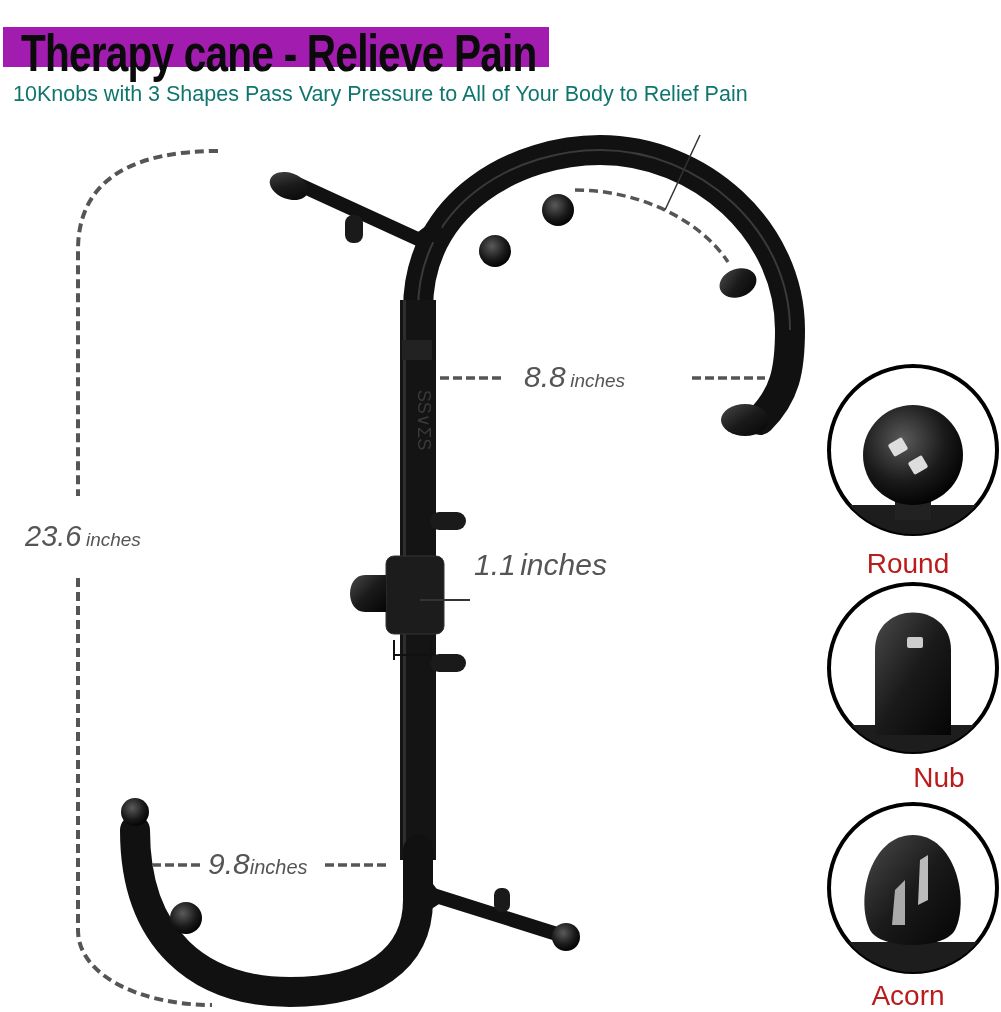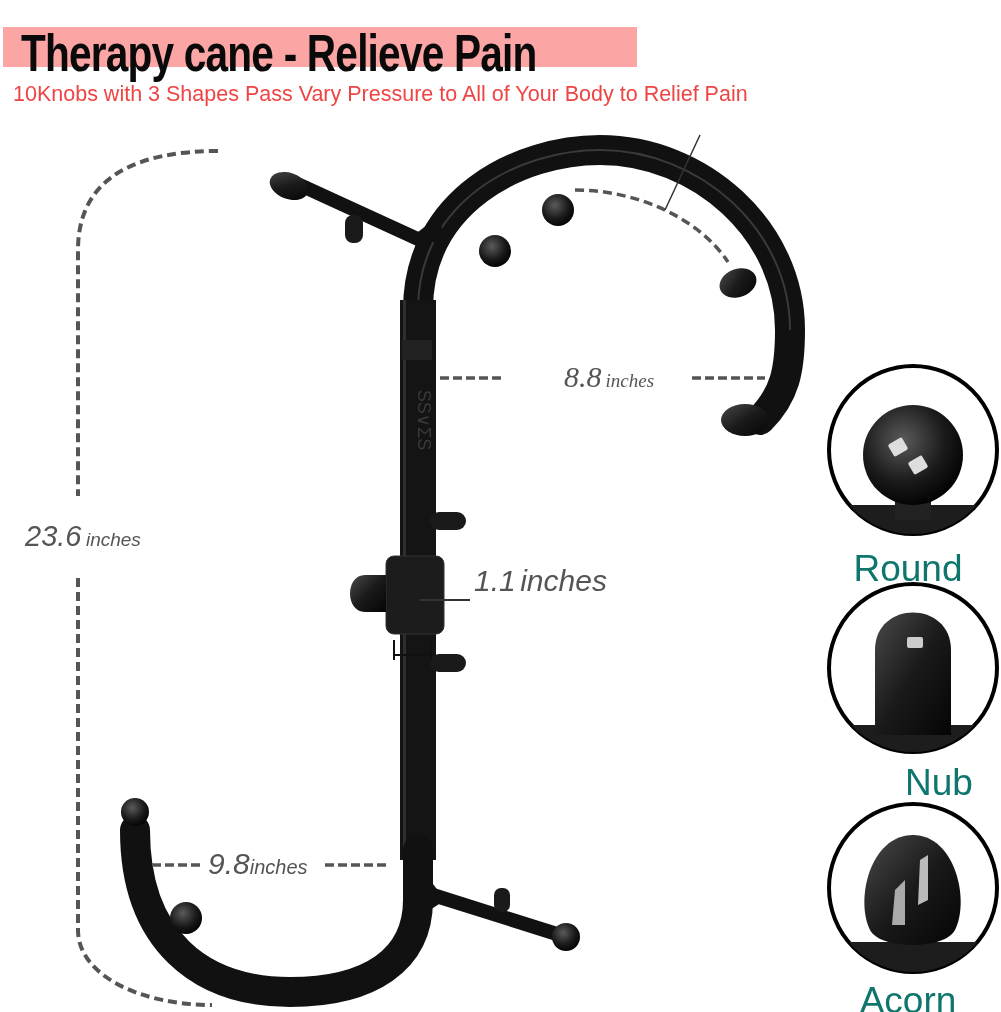--- a/index.html
+++ b/index.html
@@ -1,24 +1,24 @@
 <!DOCTYPE html>
 <html><head>
 <meta charset="utf-8">
 <style>
   html, body { margin:0; padding:0; background:#ffffff; }
   body { width:1001px; height:1012px; position:relative; overflow:hidden; font-family:"Liberation Sans", sans-serif; }
-  .title-bar { position:absolute; left:3px; top:27px; width:634px; height:40px; background:#fca5a5; }
+  .title-bar { position:absolute; left:3px; top:27px; width:546px; height:40px; background:#a21caf; }
   .title { position:absolute; left:18px; top:-4px; font-family:"Liberation Sans", sans-serif; font-weight:bold; font-size:52px; letter-spacing:-1px; color:#0a0a0a; transform:scaleX(0.78); transform-origin:left top; white-space:nowrap; line-height:60px; }
-  .subtitle { position:absolute; left:13px; top:82px; font-size:21.5px; color:#ef4444; white-space:nowrap; font-weight:500; }
+  .subtitle { position:absolute; left:13px; top:82px; font-size:21.5px; color:#0f766e; white-space:nowrap; font-weight:500; }
   svg.product { position:absolute; left:0; top:0; }
   .dim { position:absolute; color:#555; font-style:italic; white-space:nowrap; font-family:"Liberation Sans", sans-serif; }
   .dim .num { font-size:29px; }
   .dim .unit { font-size:19px; }
-  .shape-label { position:absolute; font-size:37px; color:#0f766e; width:160px; text-align:center; }
+  .shape-label { position:absolute; font-size:28px; color:#b91c1c; width:160px; text-align:center; }
 </style>
 </head>
 <body>
 
 <div class="title-bar">
   <div class="title">Therapy cane - Relieve Pain</div>
 </div>
 <div class="subtitle">10Knobs with 3 Shapes Pass Vary Pressure to All of Your Body to Relief Pain</div>
 
 <svg class="product" width="1001" height="1012" viewBox="0 0 1001 1012">
@@ -128,25 +128,25 @@
       <path d="M 920 860 L 928 855 L 928 900 L 918 905 Z" fill="#bbb"></path>
       <path d="M 895 890 L 905 880 L 905 925 L 892 925 Z" fill="#aaa"></path>
     </g>
   </g>
 </svg>
 
 <div class="dim" style="left:25px; top:520px;">
   <span class="num">23.6</span>
   <span class="unit">inches</span>
 </div>
-<div class="dim" style="left:564px; top:360px;font-family:Liberation Serif, serif;">
+<div class="dim" style="left:524px; top:360px;">
   <span class="num" style="font-size:30px;">8.8</span>
   <span class="unit">inches</span>
 </div>
-<div class="dim" style="left:474px; top:564px;">
+<div class="dim" style="left:474px; top:548px;">
   <span class="num" style="font-size:30px;">1.1</span>
   <span class="num" style="font-size:30px;">inches</span>
 </div>
 <div class="dim" style="left:208px; top:847px;">
   <span class="num" style="font-size:30px;">9.8</span><span class="unit" style="font-size:20px;">inches</span>
 </div>
 
 <div class="shape-label" style="left:828px; top:548px;">Round</div>
 <div class="shape-label" style="left:859px; top:762px;">Nub</div>
 <div class="shape-label" style="left:828px; top:980px;text-align:center;">Acorn</div>

